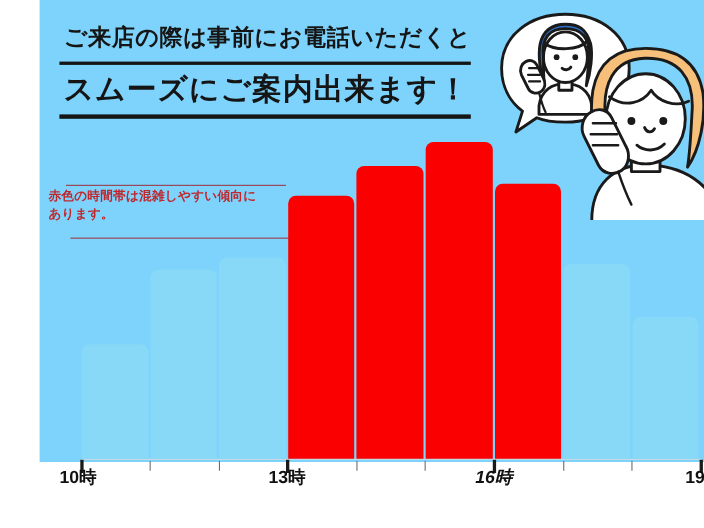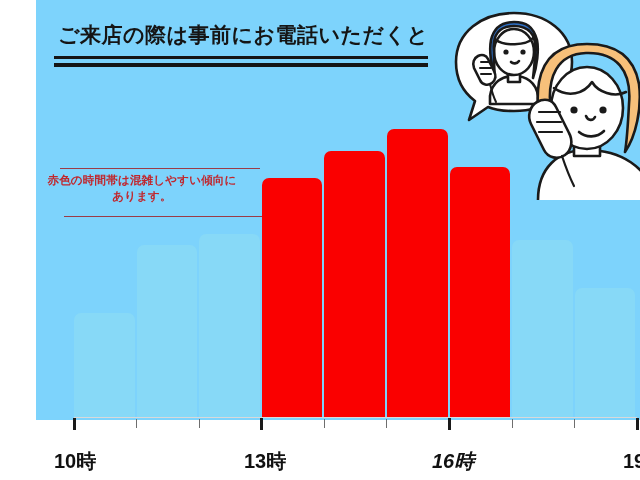--- a/index.html
+++ b/index.html
@@ -55,26 +55,27 @@
     padding-left: 4px;
     margin-top: 3px;
   }
 
   
   .annotation {
     position: absolute;
     left: 8px;
     top: 172px;
     width: 196px;
-    text-align: center;
+    text-align: left;
     font-size: 11.5px;
     font-weight: bold;
     color: #C0272D;
     line-height: 16px;
     letter-spacing: 0.2px;
+    font-family: Liberation Mono, monospace;
   }
   .anno-line {
     position: absolute;
     height: 1px;
     background: #9B3B47;
     transform-origin: left center;
   }
   .anno-line-top {
     left: 24px;
     top: 168px;
@@ -108,25 +109,25 @@
     background: #d9d9d9;
   }
   .tick {
     position: absolute;
     background: #4a4a4a;
   }
   .tick.major { width: 3px; height: 12px; background: #1a1a1a; }
   .tick.minor { width: 1px; height: 9px; background: #6e6e6e; }
   .tick-label {
     position: absolute;
-    font-size: 20px;
+    font-size: 16px;
     font-weight: bold;
     color: #111111;
     white-space: nowrap;
-    top: 448px;
+    top: 424px;
   }
   .footnote {
     position: absolute;
     right: 14px;
     top: 452px;
     font-size: 11.5px;
     font-weight: bold;
     color: #1a1a1a;
     white-space: nowrap;
   }
@@ -141,20 +142,21 @@
   }
 </style>
 </head>
 <body>
 
 <div id="stage">
 
   <div class="headline-wrap">
     <div class="headline-line-1">ご来店の際は事前にお電話いただくと</div>
     <div class="rule rule-top"></div>
+    <div class="headline-line-2">スムーズにご案内出来ます！</div>
     <div class="rule rule-bottom"></div>
   </div>
 
   <div class="anno-line anno-line-top"></div>
   <div class="anno-line anno-line-bottom"></div>
   <div class="annotation">赤色の時間帯は混雑しやすい傾向にあります。</div>
 
   <div id="chart">
     <div class="axis-line"></div>
     <div id="bars">

